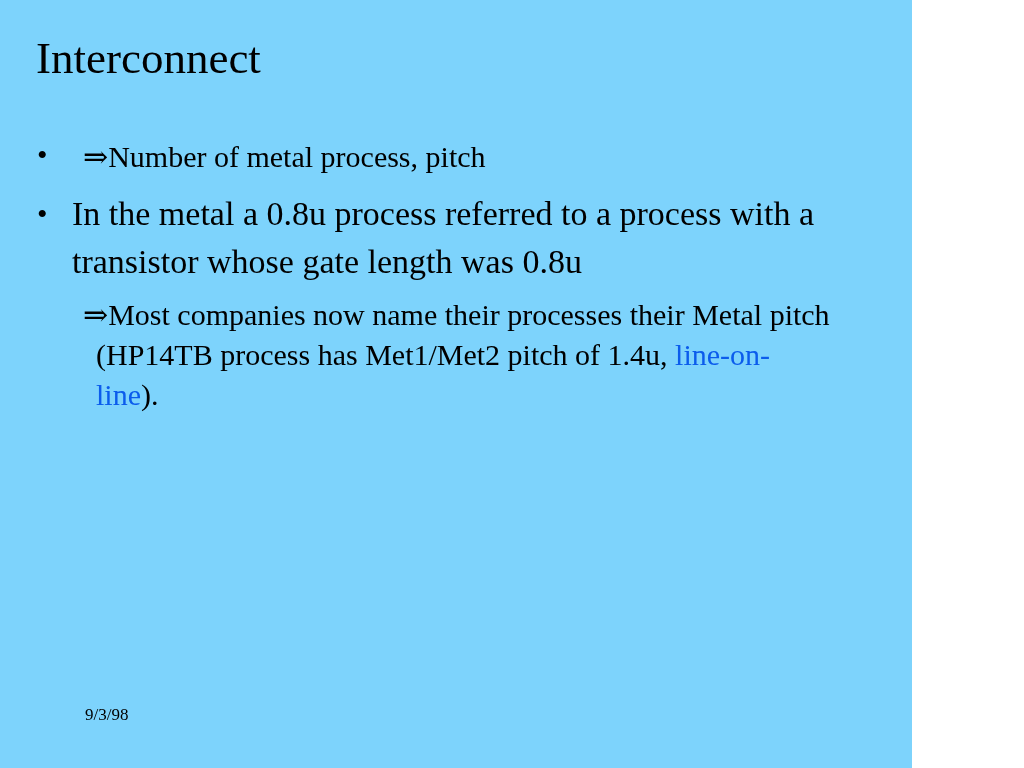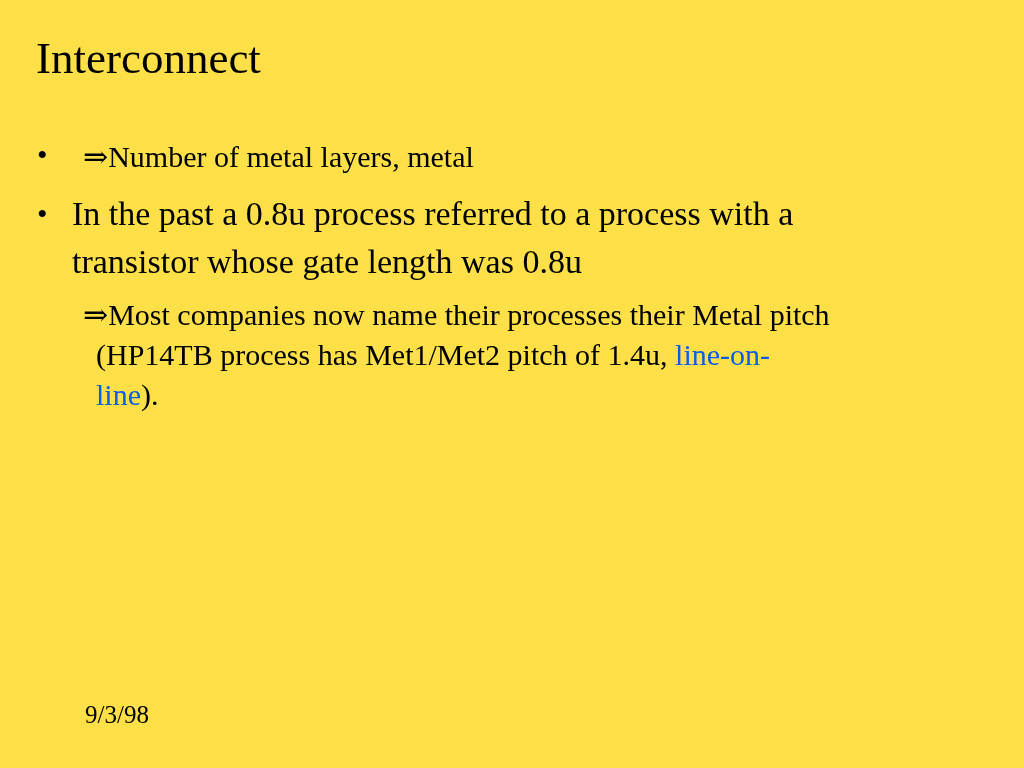--- a/index.html
+++ b/index.html
@@ -5,22 +5,22 @@
   * { margin: 0; padding: 0; box-sizing: border-box; }
   html, body {
     width: 1024px; height: 768px;
     background: #ffffff;
     font-family: "Liberation Serif", "DejaVu Serif", serif;
     color: #000000;
     overflow: hidden;
   }
   .slide {
     position: relative;
-    width: 1024px; height: 768px;
-    background: #fde047;
+    width: 912px; height: 768px;
+    background: #7dd3fc;
     text-decoration: underline;
   }
   .title {
     position: absolute;
     left: 36px; top: 31px;
     font-size: 45px;
     line-height: 54px;
     font-weight: normal;
     letter-spacing: 0;
   }
@@ -51,44 +51,44 @@
   }
   .level2.sub1 { margin-bottom: 13px; }
   .level1.b2  { margin-bottom: 9px; }
   .arrow {
     font-family: "DejaVu Serif", "DejaVu Sans", serif;
   }
   .link { color: #0b5cec; text-decoration: none; cursor: pointer; }
   .footer {
     position: absolute;
     left: 85px; top: 702px;
-    font-size: 25px;
+    font-size: 17px;
     line-height: 26px;
   }
 </style>
 </head>
 <body style="background: rgb(255, 255, 255); color: rgb(0, 0, 0);">
 
 <div class="slide">
 
   <h1 class="title">Interconnect</h1>
 
   <div class="content">
 
     <div class="bullet level1 b1">
       <span class="marker">•</span>
     </div>
 
     <div class="bullet level2 sub1">
-      <span class="arrow">⇒</span><span class="text">Number of metal layers, metal</span>
+      <span class="arrow">⇒</span><span class="text">Number of metal process, pitch</span>
     </div>
 
     <div class="bullet level1 b2">
       <span class="marker">•</span>
-      <span class="text">In the past a 0.8u process referred to a process with a
+      <span class="text">In the metal a 0.8u process referred to a process with a
 transistor whose gate length was 0.8u</span>
     </div>
 
     <div class="bullet level2 sub2">
       <span class="arrow">⇒</span><span class="text">Most companies now name their processes their Metal pitch
 (HP14TB process has Met1/Met2 pitch of 1.4u, </span><a class="link" style="color: rgb(11, 92, 236);">line-on-
 line</a><span class="text">).</span>
     </div>
 
   </div>

